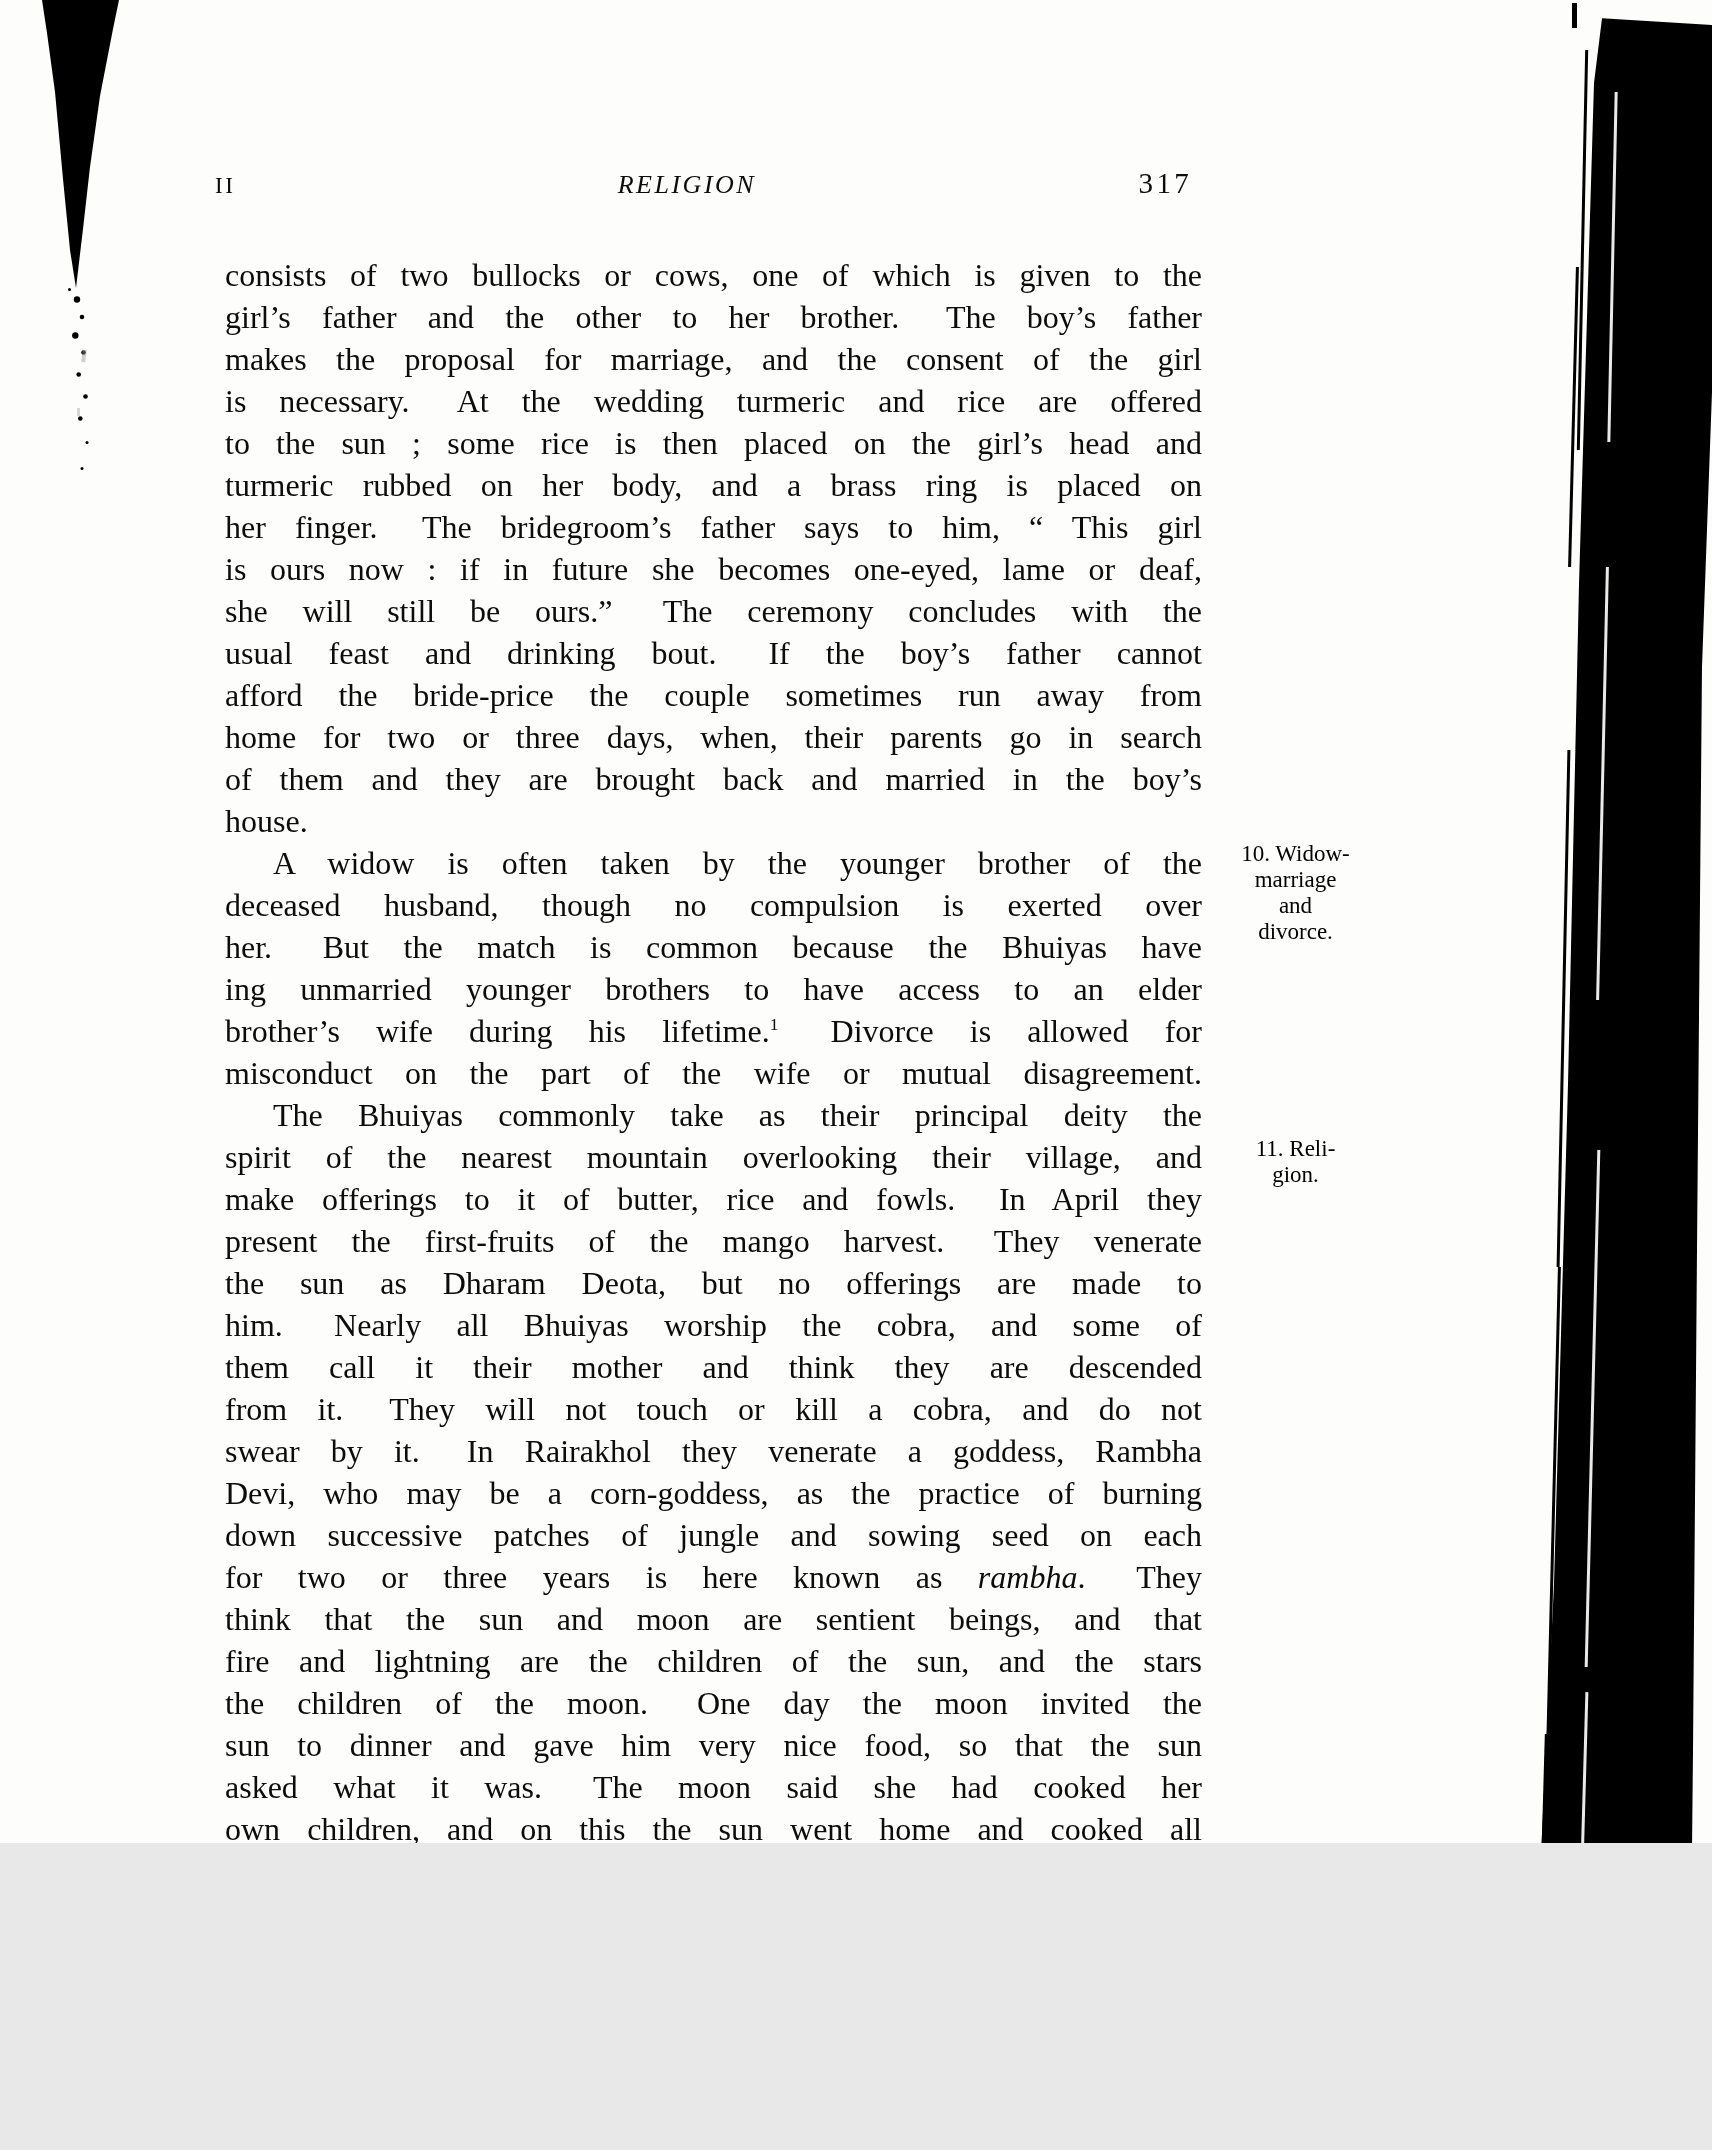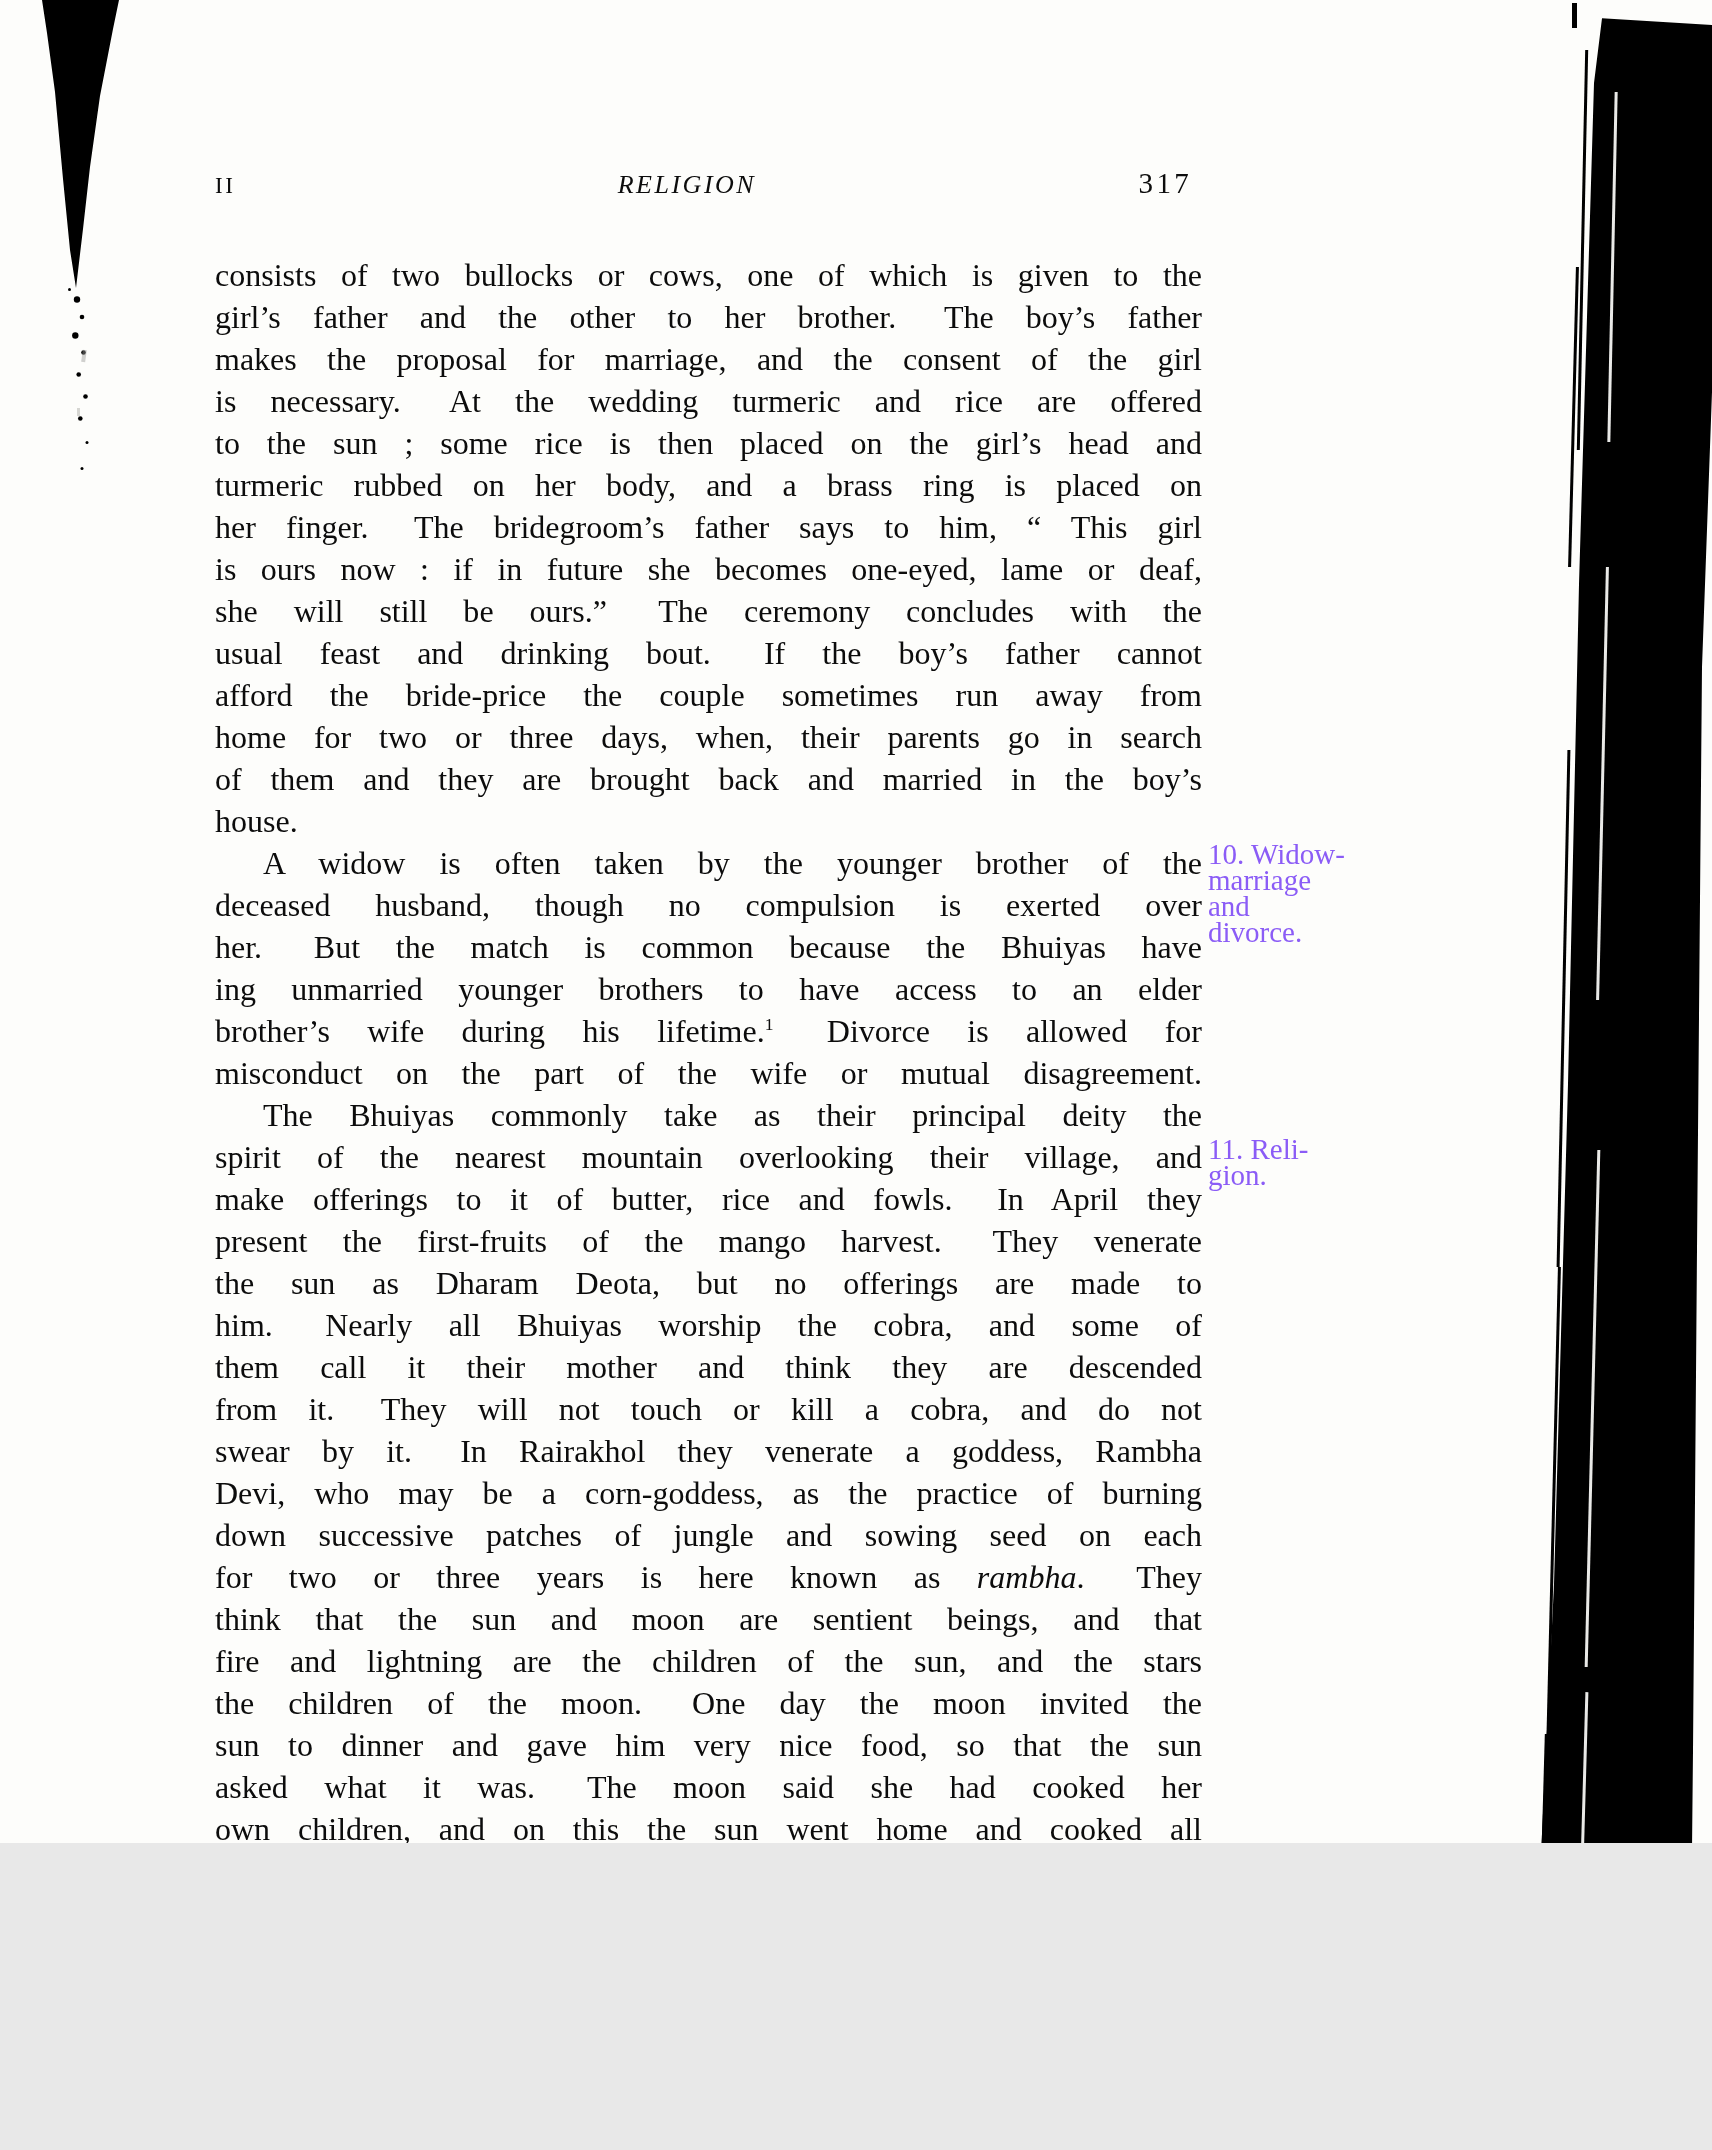--- a/index.html
+++ b/index.html
@@ -15,30 +15,30 @@
     display:flex; justify-content:space-between; align-items:baseline;
   }
   .chapter-num { font-size:23px; letter-spacing:2.5px; font-variant:small-caps; }
   .running-title { font-size:26px; font-style:italic; letter-spacing:2.5px; }
   .page-num { font-size:29px; letter-spacing:3.3px; padding-right:10px; }
   
   .text-column { position:absolute; left:215px; top:254px; width:987px; }
   .line {
     height:42px; line-height:42px; font-size:32px;
     text-align:justify; text-align-last:justify;
-    white-space:pre-wrap; overflow:hidden;
+    white-space:pre-wrap; overflow:hidden;margin-left:10px;
   }
   .line.indent { text-indent:48px; }
   .line.noj { text-align:right; text-align-last:left; }
   .sup { vertical-align:super; font-size:0.55em; line-height:0; }
   .ital { font-style:italic; }
   
   .margin-note {
     position:absolute; left:1208px; width:175px;
-    font-size:29px; line-height:26px; color:#8b5cf6;
+    font-size:23px; line-height:26px; color:#000000;text-align:center;
   }
   
   .footnote {
     position:absolute; left:215px; top:1904px; width:987px;
     text-align:left; font-size:17px;
   }
   .footnote .sup { font-size:0.6em; }
   
   .artifact { position:absolute; background:#000; }
   .wedge-topleft {

